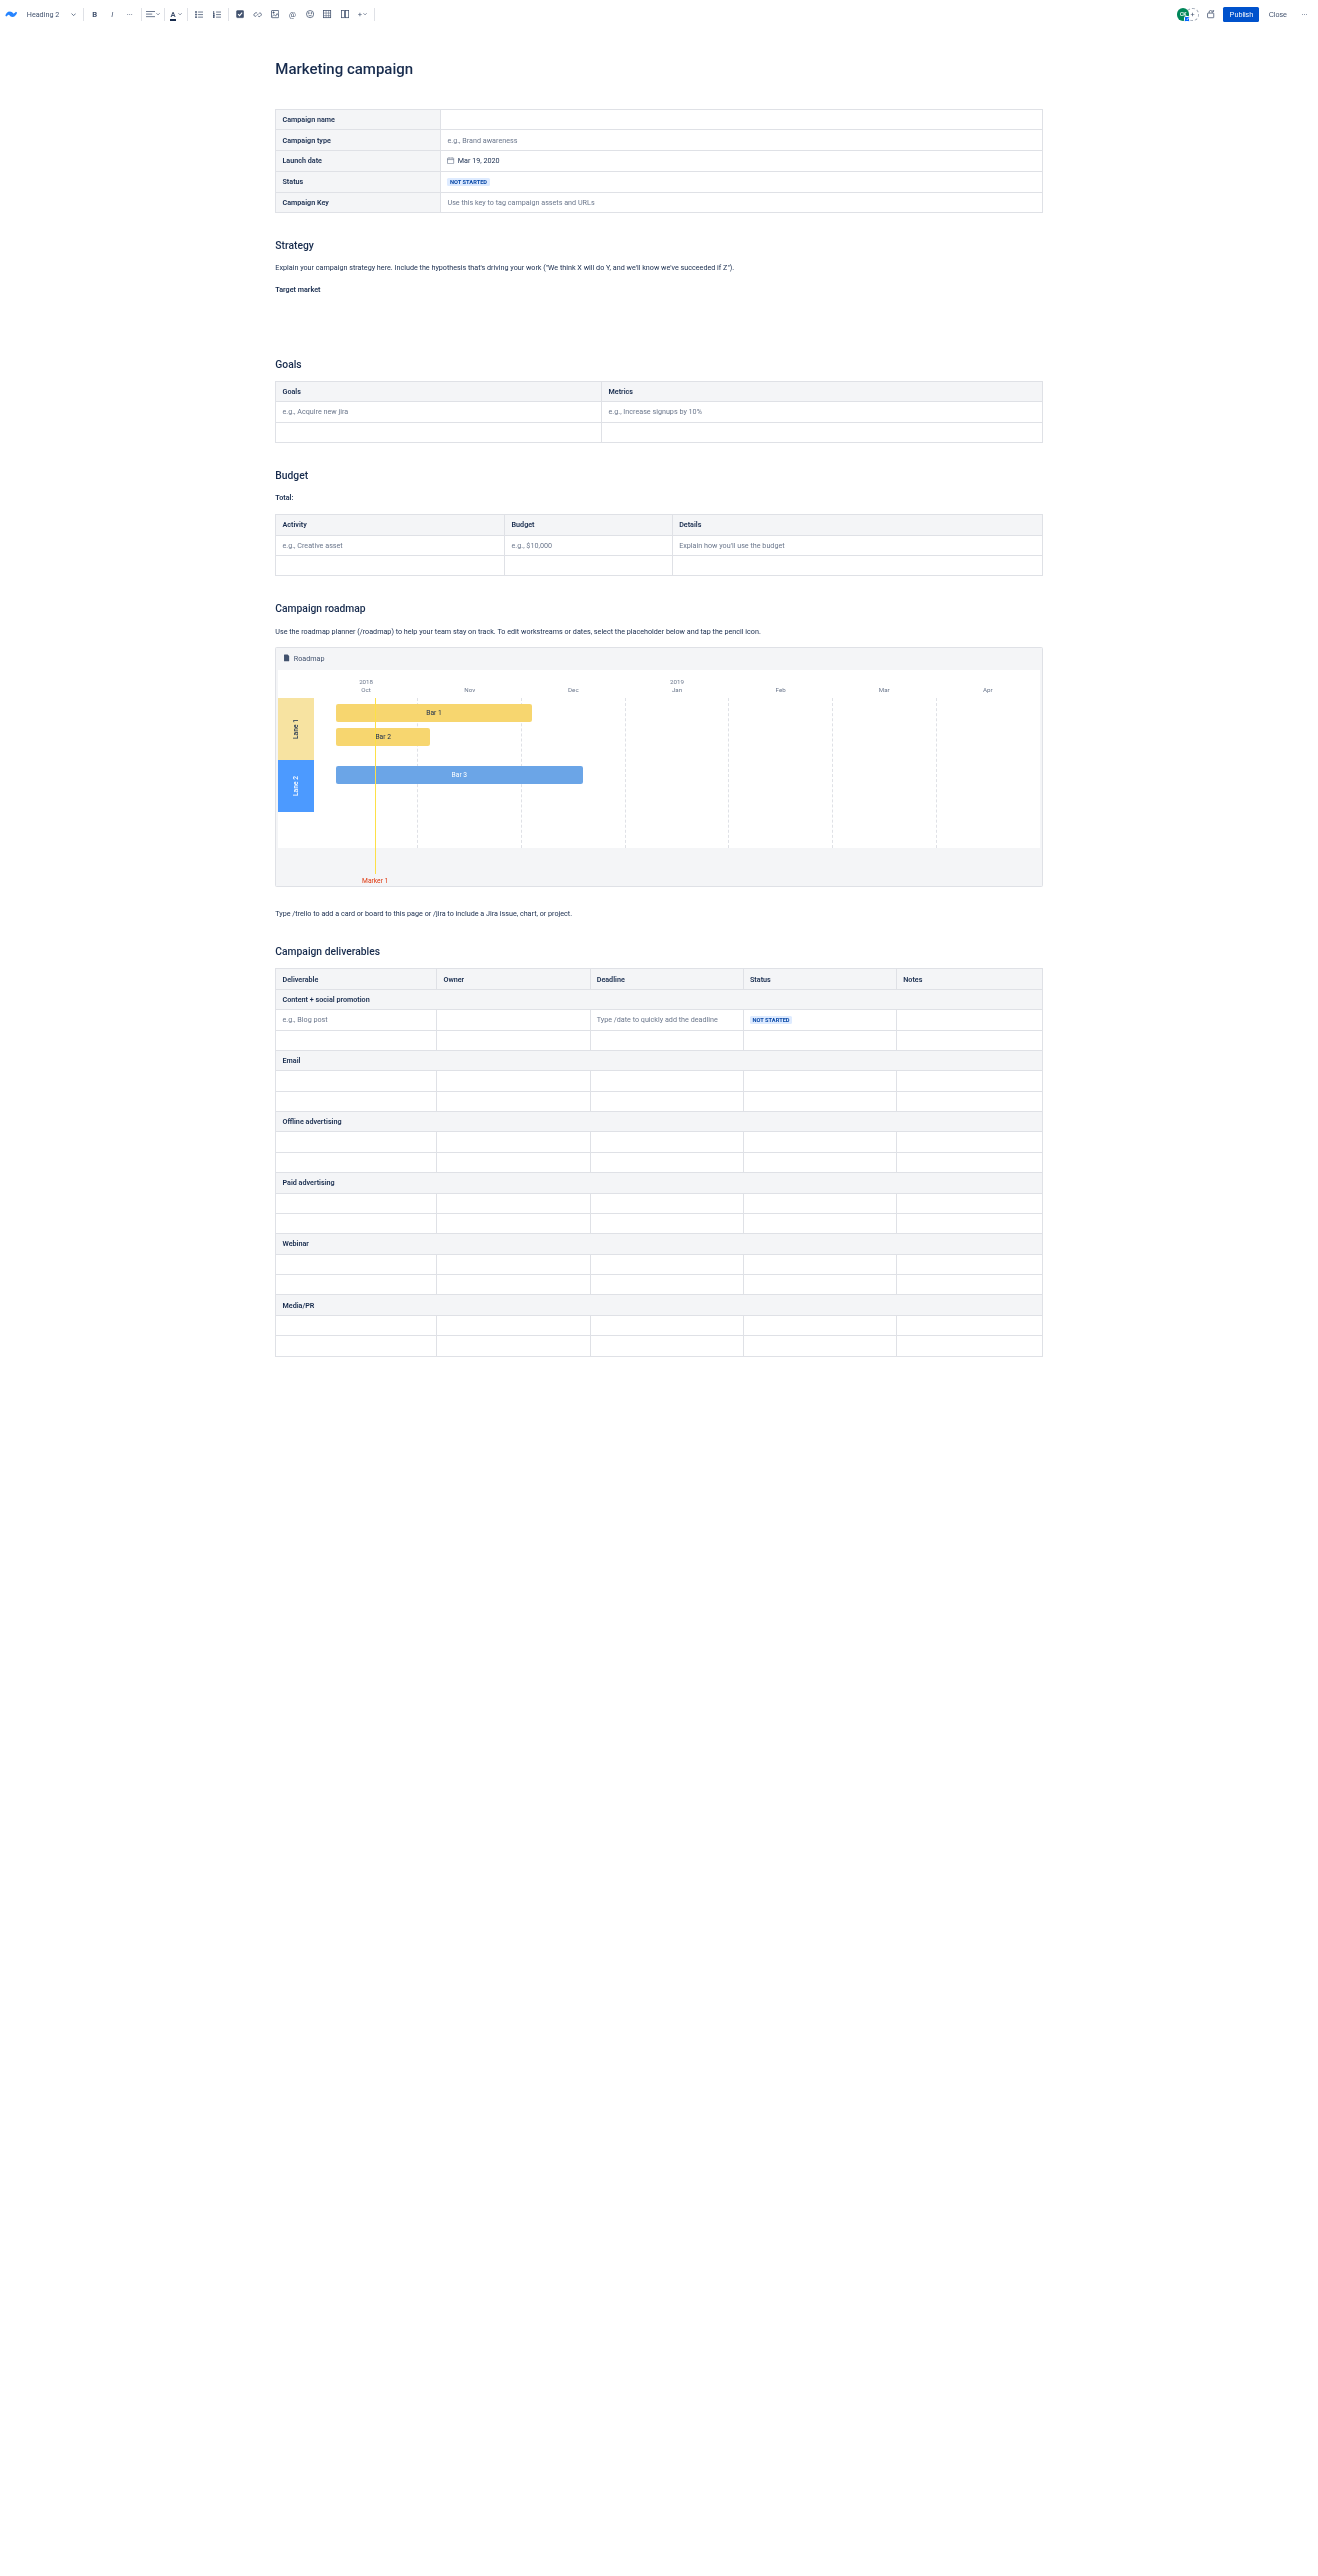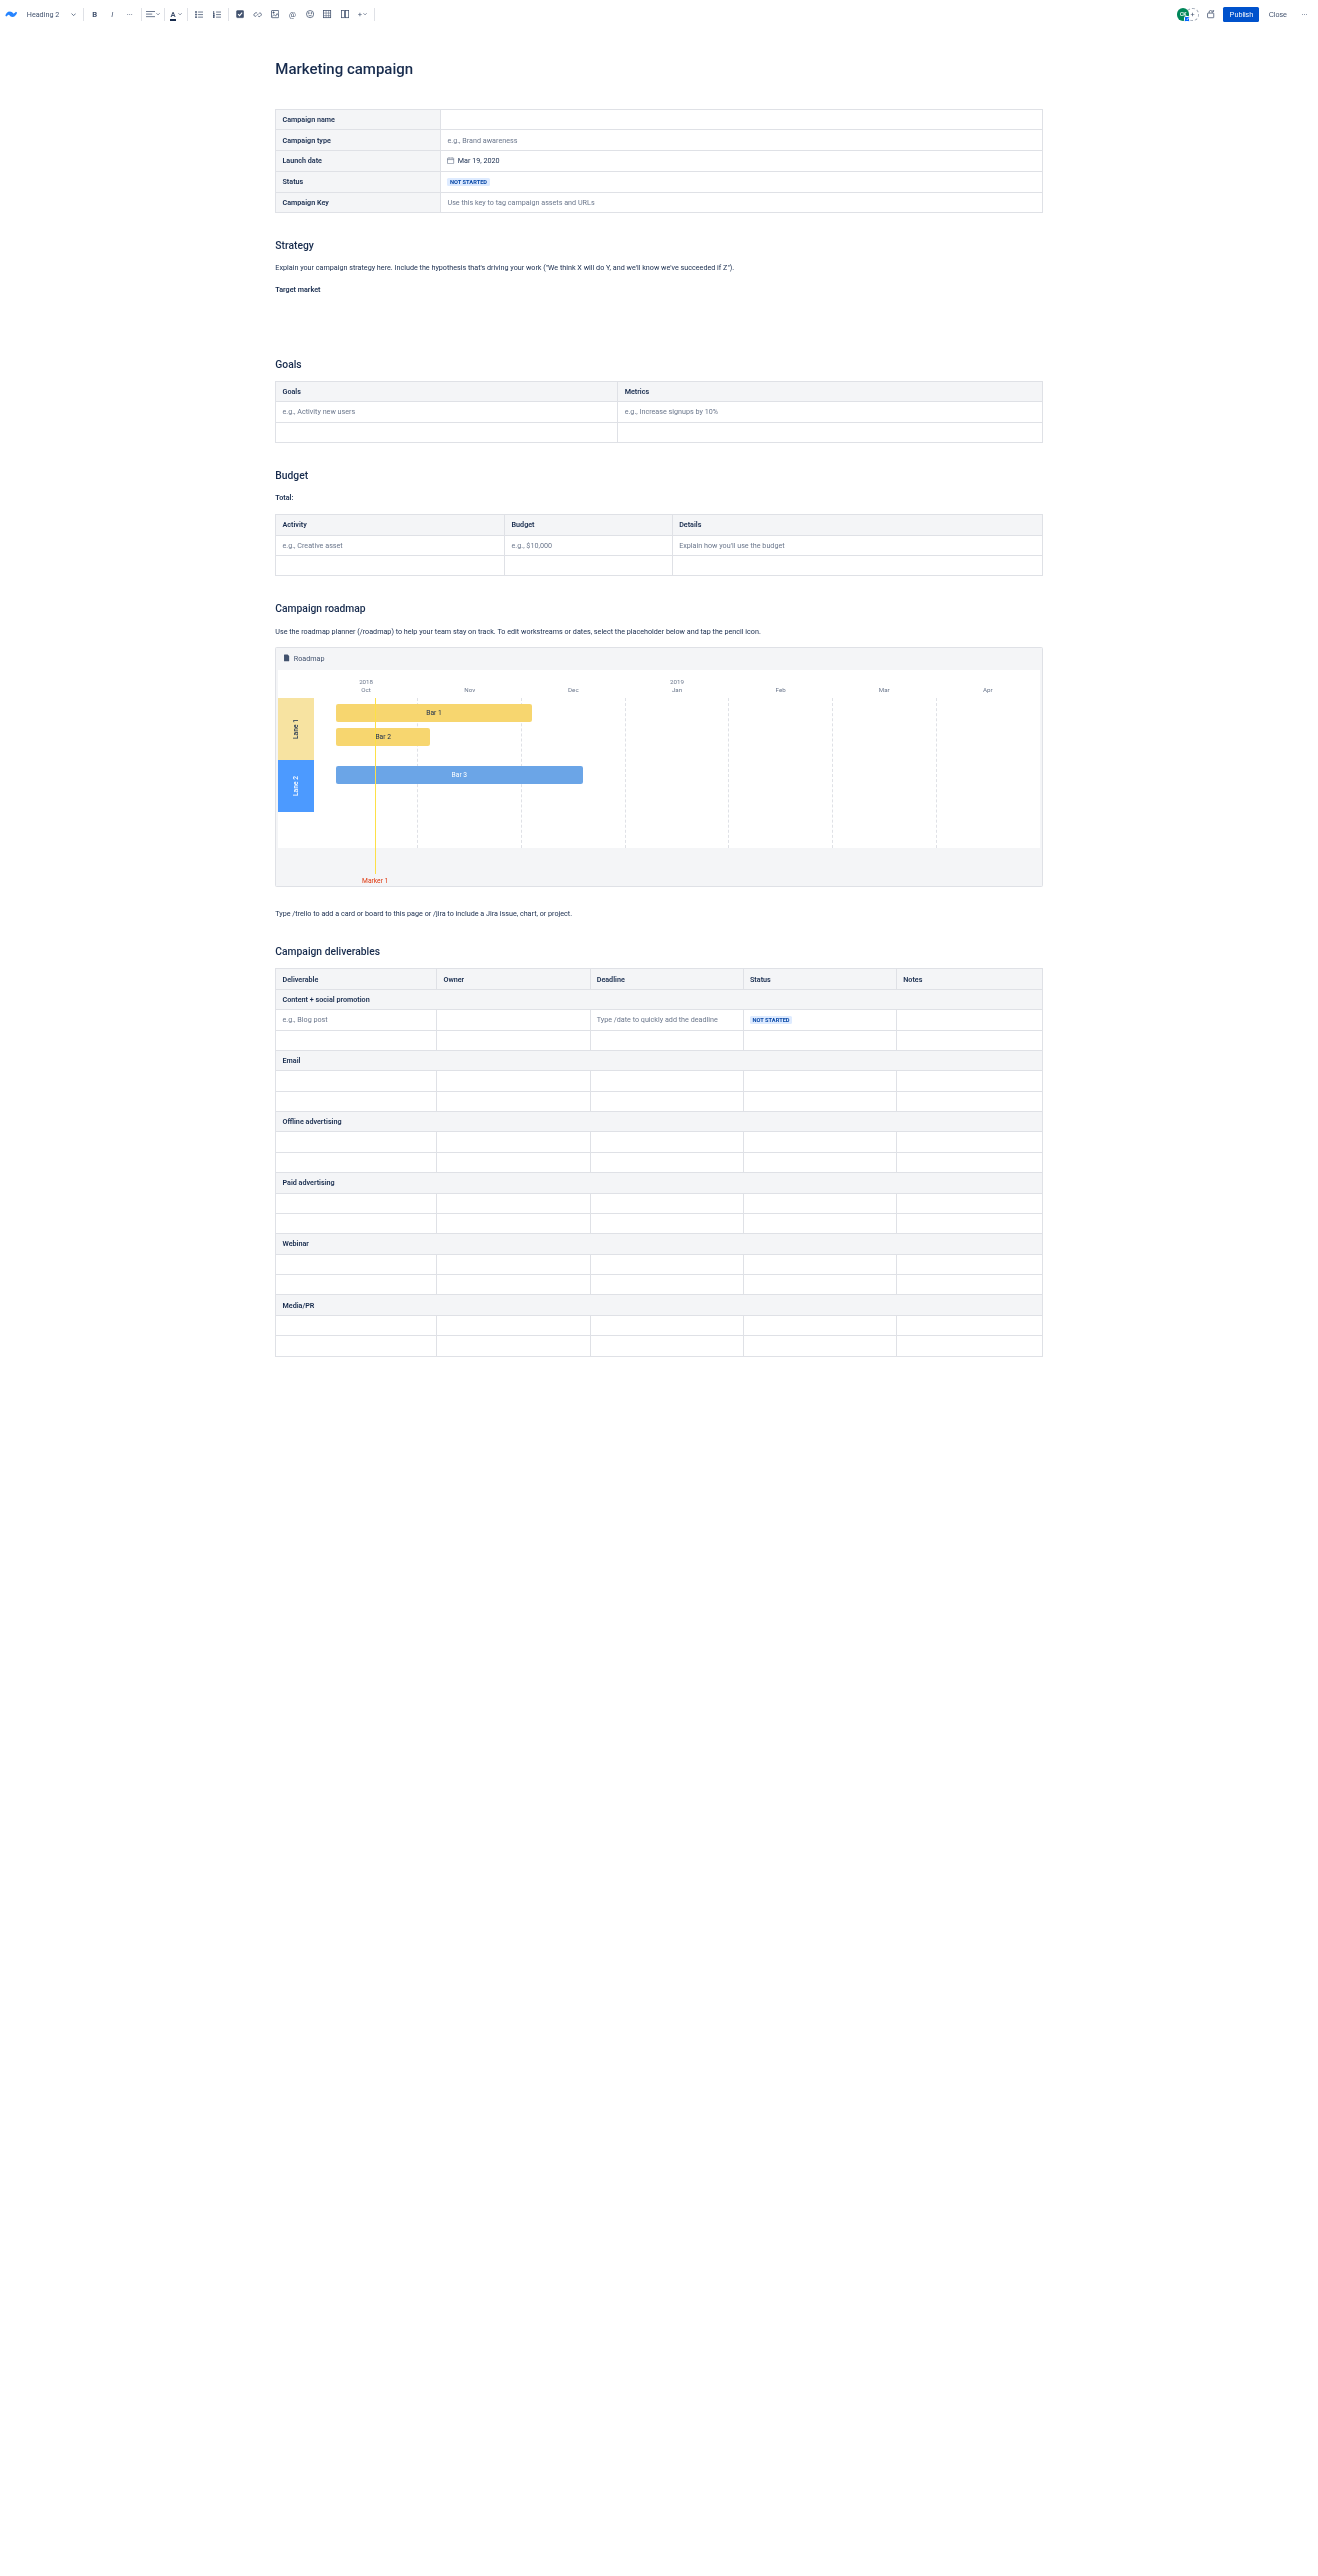--- a/index.html
+++ b/index.html
@@ -360,21 +360,21 @@
       <p class="bold">Target market</p>
 
       <h2 style="margin-top:62px">Goals</h2>
       <table>
         <tbody>
             <tr>
           <th>Goals</th>
           <th>Metrics</th>
         </tr>
         <tr>
-          <td class="placeholder">e.g., Activity new users</td>
+          <td class="placeholder">e.g., Acquire new jira</td>
           <td class="placeholder">e.g., Increase signups by 10%</td>
         </tr>
         <tr>
               <td>&nbsp;</td>
               <td></td>
             </tr>
       </tbody>
         </table>
 
       <h2>Budget</h2>

